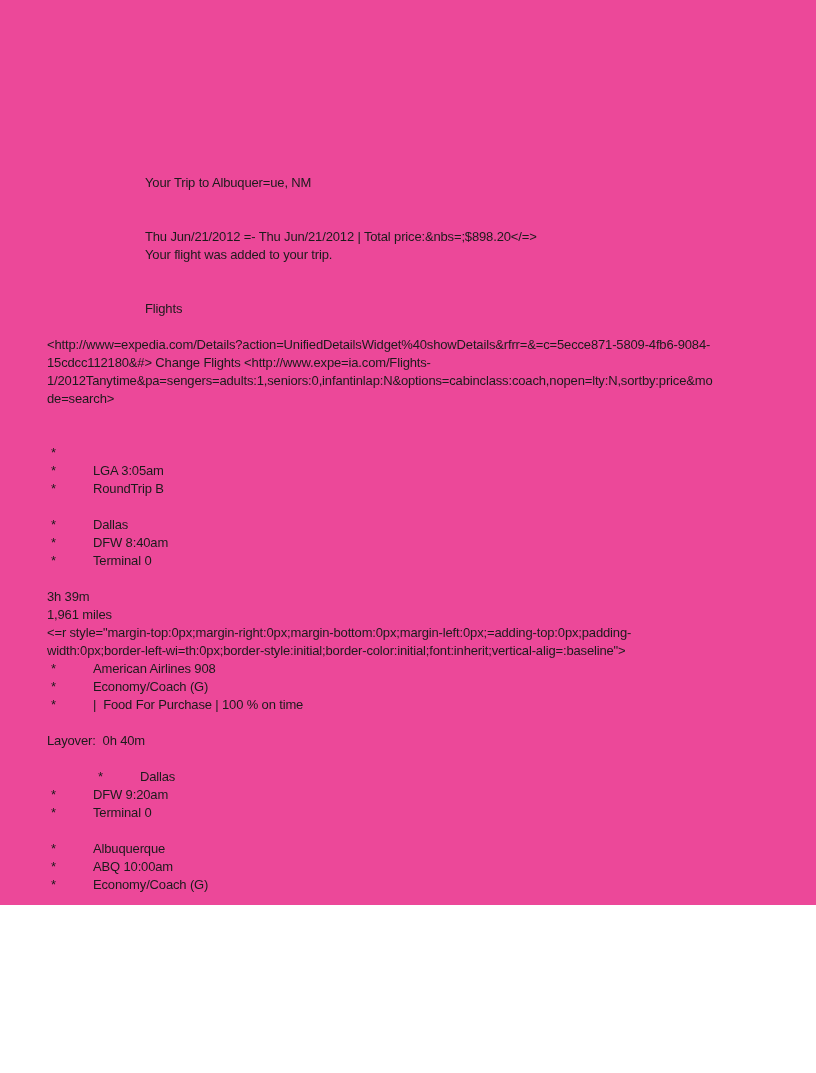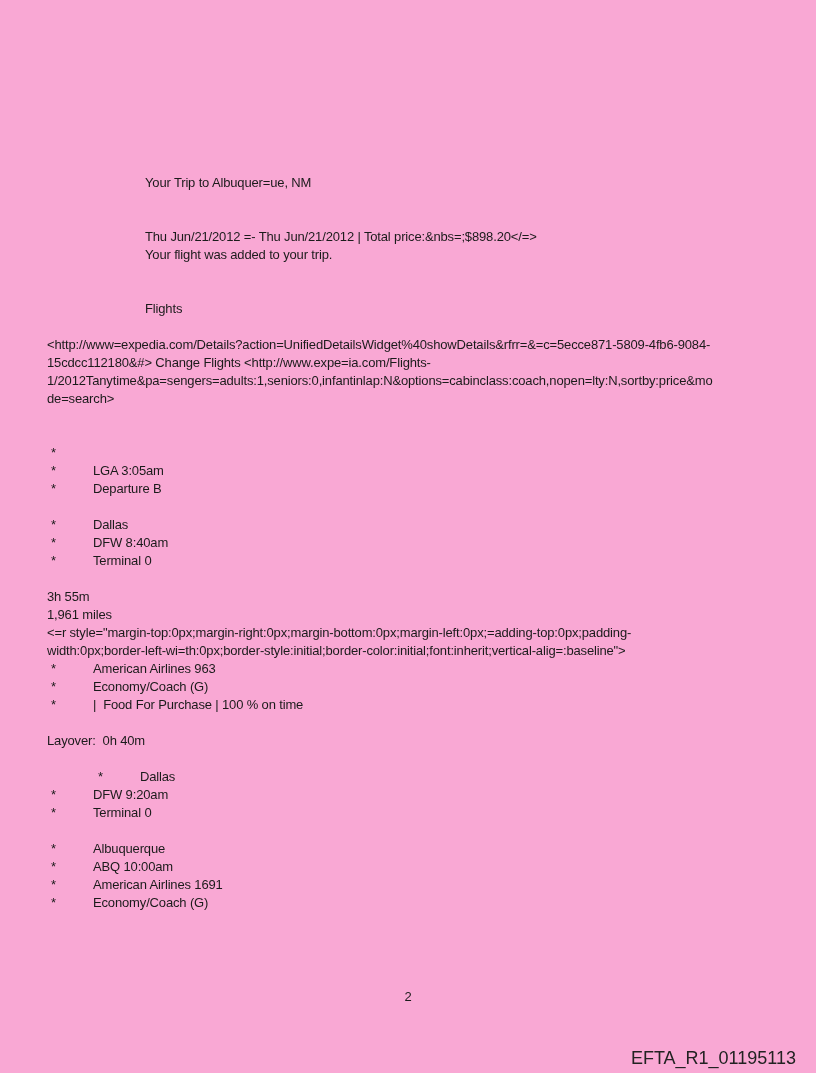--- a/index.html
+++ b/index.html
@@ -3,22 +3,22 @@
 <meta charset="utf-8">
 <style>
   html, body {
     margin: 0;
     padding: 0;
     background: #ffffff;
   }
   .page {
     position: relative;
     width: 816px;
-    height: 1073px;
-    background: #f9a8d4;
+    height: 905px;
+    background: #ec4899;
     overflow: hidden;
     font-family: "Liberation Sans", sans-serif;
     font-size: 13px;
     color: #1b1b1b;
     letter-spacing: -0.15px;
   }
   .content {
     position: absolute;
     left: 47px;
     top: 174px;
@@ -69,40 +69,39 @@
       <div class="line tab">Flights</div>
       <div class="line blank"></div>
       <div class="line margin">&lt;http://www=expedia.com/Details?action=UnifiedDetailsWidget%40showDetails&amp;rfrr=&amp;=c=5ecce871-5809-4fb6-9084-</div>
       <div class="line margin">15cdcc112180&amp;#&gt; Change Flights &lt;http://www.expe=ia.com/Flights-</div>
       <div class="line margin">1/2012Tanytime&amp;pa=sengers=adults:1,seniors:0,infantinlap:N&amp;options=cabinclass:coach,nopen=lty:N,sortby:price&amp;mo</div>
       <div class="line margin">de=search&gt;</div>
       <div class="line blank"></div>
       <div class="line blank"></div>
       <div class="line bullet"><span class="bul">*</span><span></span></div>
       <div class="line bullet"><span class="bul">*</span><span>LGA 3:05am</span></div>
-      <div class="line bullet"><span class="bul">*</span><span>Departure B</span></div>
+      <div class="line bullet"><span class="bul">*</span><span>RoundTrip B</span></div>
       <div class="line blank"></div>
       <div class="line bullet"><span class="bul">*</span><span>Dallas</span></div>
       <div class="line bullet"><span class="bul">*</span><span>DFW 8:40am</span></div>
       <div class="line bullet"><span class="bul">*</span><span>Terminal 0</span></div>
       <div class="line blank"></div>
-      <div class="line margin">3h 55m</div>
+      <div class="line margin">3h 39m</div>
       <div class="line margin">1,961 miles</div>
       <div class="line margin">&lt;=r style="margin-top:0px;margin-right:0px;margin-bottom:0px;margin-left:0px;=adding-top:0px;padding-</div>
       <div class="line margin">width:0px;border-left-wi=th:0px;border-style:initial;border-color:initial;font:inherit;vertical-alig=:baseline"&gt;</div>
-      <div class="line bullet"><span class="bul">*</span><span>American Airlines 963</span></div>
+      <div class="line bullet"><span class="bul">*</span><span>American Airlines 908</span></div>
       <div class="line bullet"><span class="bul">*</span><span>Economy/Coach (G)</span></div>
       <div class="line bullet"><span class="bul">*</span><span>|  Food For Purchase | 100 % on time</span></div>
       <div class="line blank"></div>
       <div class="line margin">Layover:  0h 40m</div>
       <div class="line blank"></div>
       <div class="line bullet-indent"><span class="bul">*</span><span>Dallas</span></div>
       <div class="line bullet"><span class="bul">*</span><span>DFW 9:20am</span></div>
       <div class="line bullet"><span class="bul">*</span><span>Terminal 0</span></div>
       <div class="line blank"></div>
       <div class="line bullet"><span class="bul">*</span><span>Albuquerque</span></div>
       <div class="line bullet"><span class="bul">*</span><span>ABQ 10:00am</span></div>
-      <div class="line bullet"><span class="bul">*</span><span>American Airlines 1691</span></div>
       <div class="line bullet"><span class="bul">*</span><span>Economy/Coach (G)</span></div>
     </div>
   <div class="page-number">2</div>
   <div class="bates">EFTA_R1_01195113</div>
 </div>
 
 </body></html>

